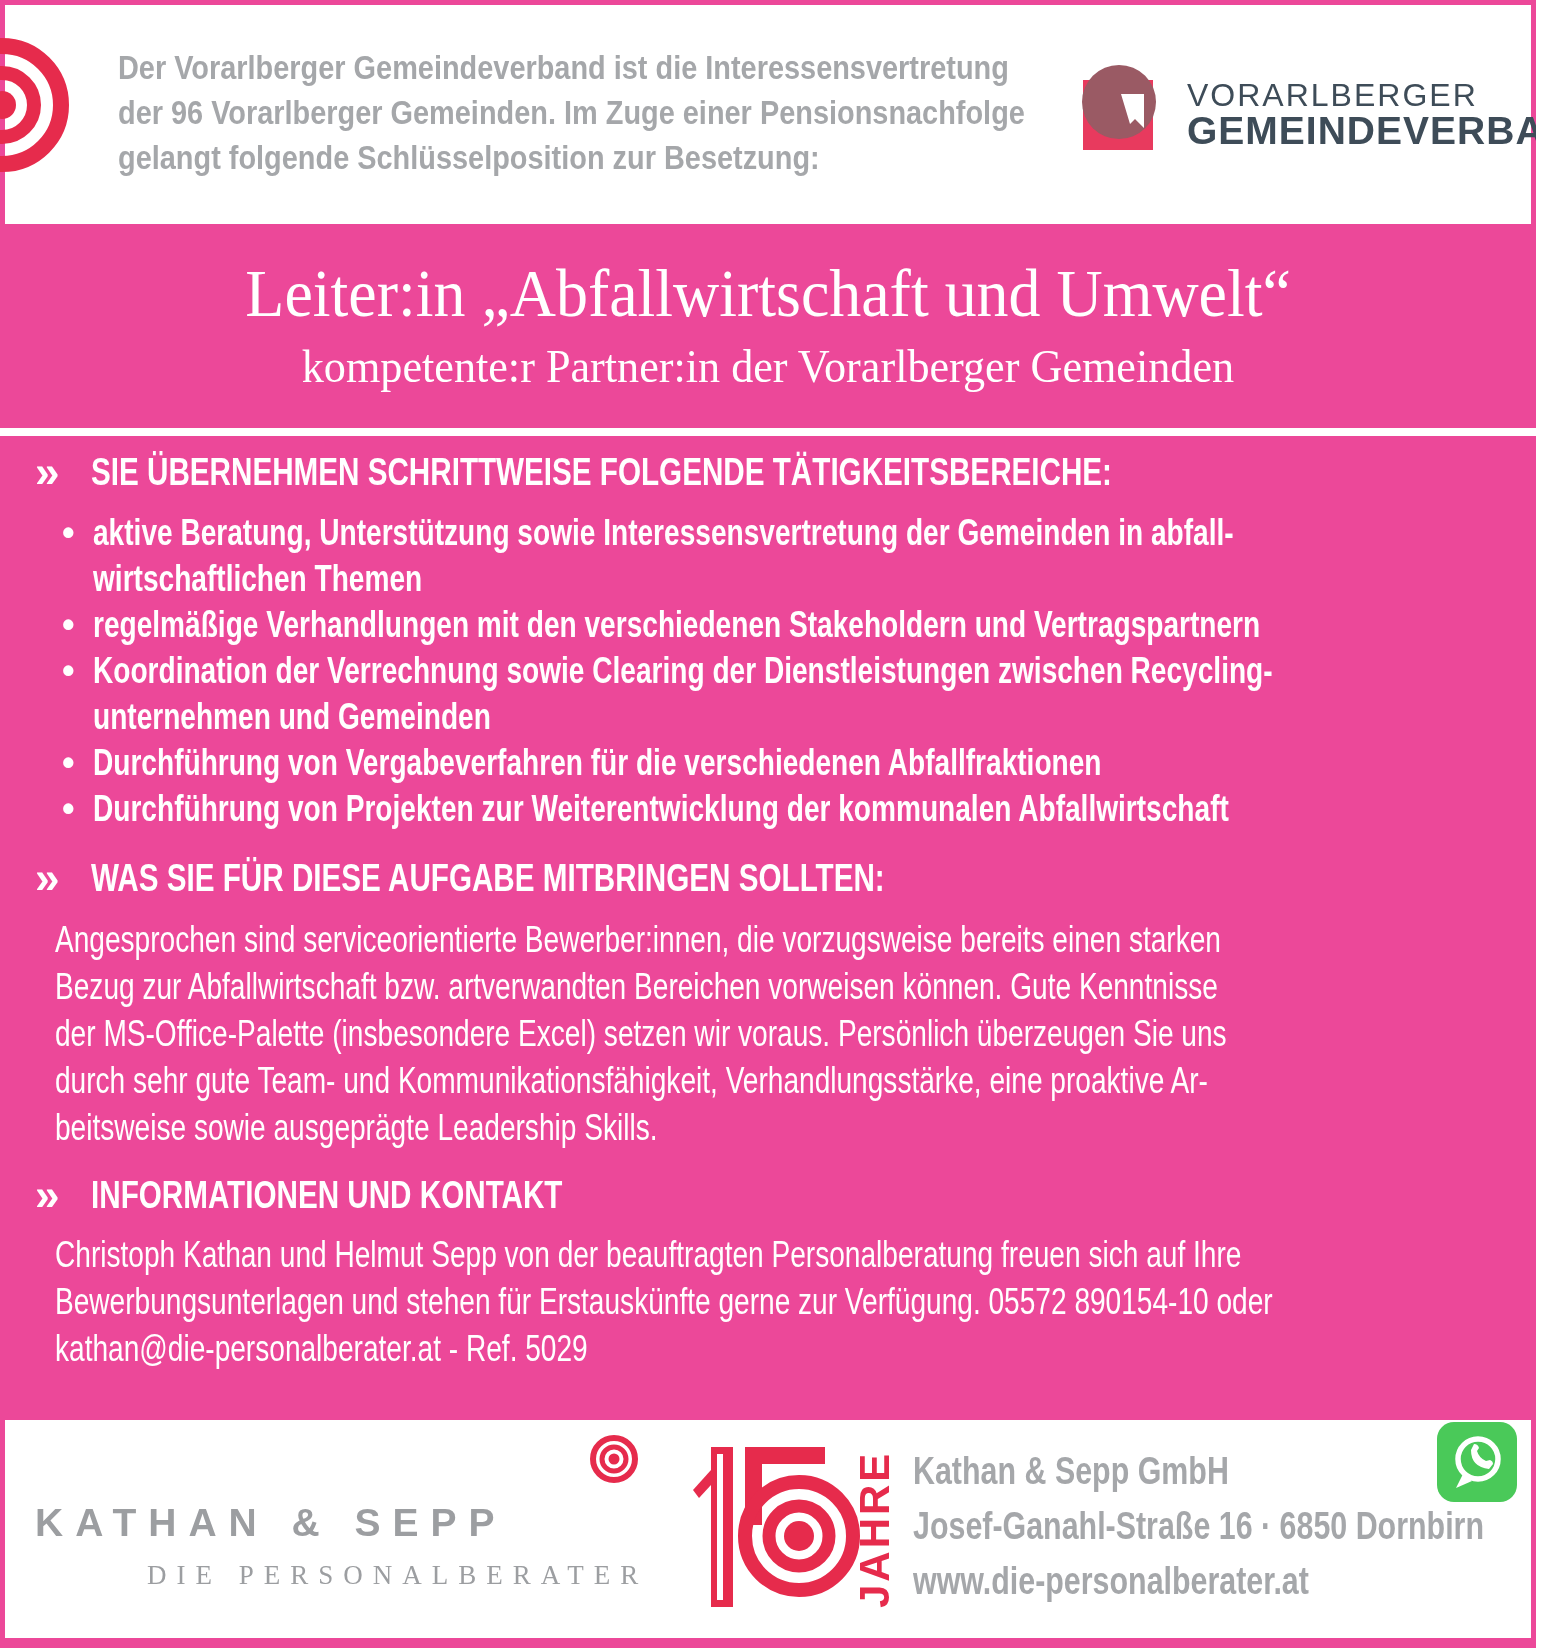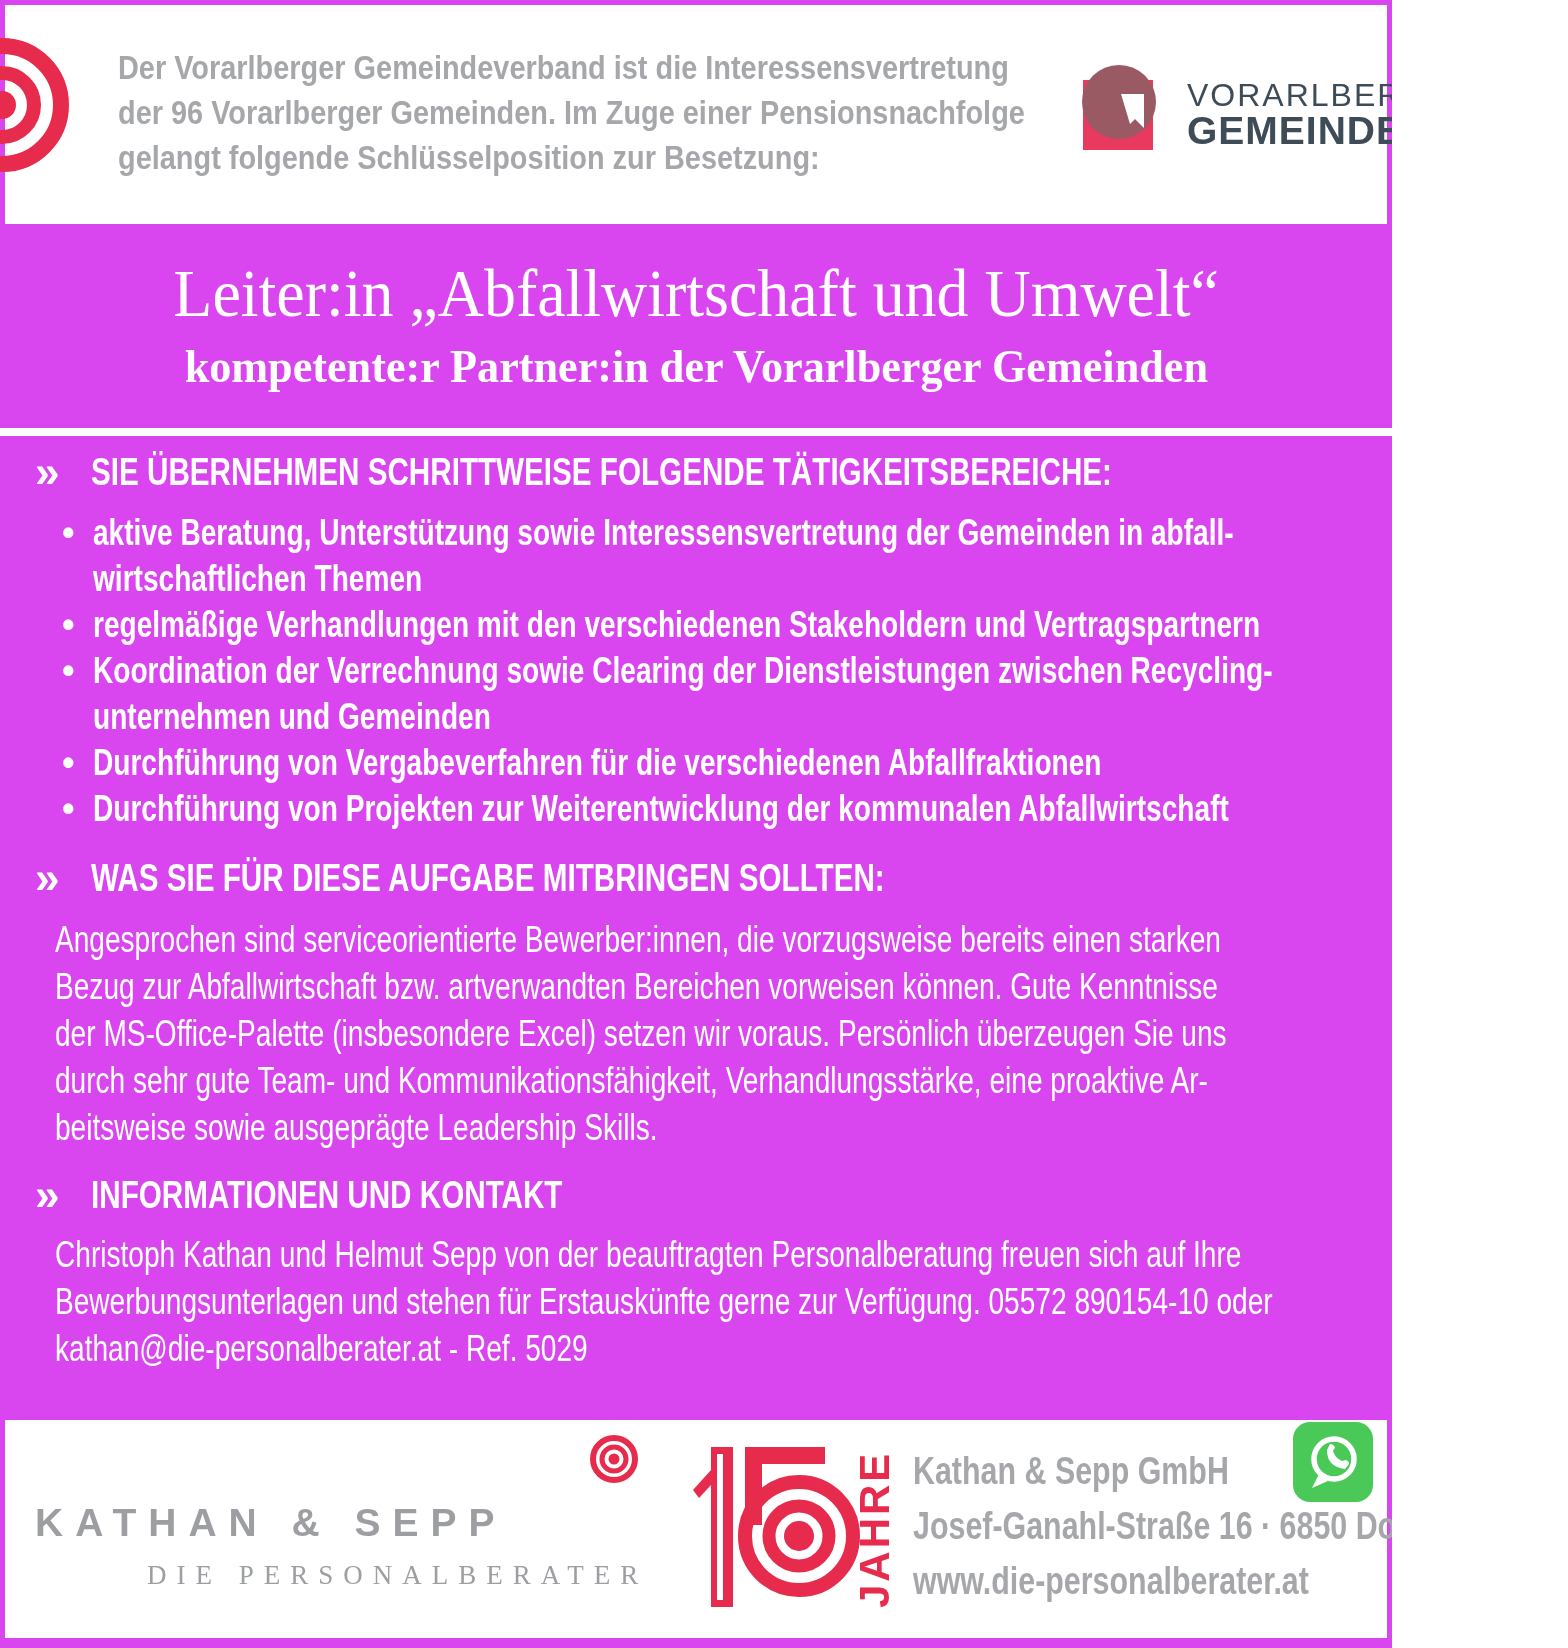--- a/index.html
+++ b/index.html
@@ -1,35 +1,35 @@
 <!DOCTYPE html>
 <html><head>
 <meta charset="utf-8">
 <style>
   html,body { margin:0; padding:0; background:#ffffff; }
   .poster {
-    position:relative; width:1392px; height:1648px;
-    background:#d946ef; overflow:hidden;
+    position:relative; width:1536px; height:1648px;
+    background:#ec4899; overflow:hidden;
     font-family:"Liberation Sans", sans-serif;
   }
   
   .band-header { position:absolute; left:5px; right:5px; top:5px; height:219px; background:#ffffff; }
   .left-target { position:absolute; left:-2px; top:32px; z-index:3; }
   .intro { position:absolute; left:113px; top:40px; font-size:34px; font-weight:bold;
            color:#a5a7aa; line-height:45px; }
   .intro .cxi { transform:scaleX(0.85); transform-origin:0 50%; white-space:nowrap; }
   .vgv { position:absolute; left:1076px; top:60px; display:flex; }
   .vgv-text { margin-left:28px; padding-top:12px; color:#3e4c58; line-height:36px; }
   .vgv-l1 { font-size:32px; font-weight:400; letter-spacing:2px; }
   .vgv-l2 { font-size:39px; font-weight:bold; letter-spacing:1px; }
   
   .title-block { position:absolute; top:224px; left:0; right:0; height:203px; text-align:center;
                  color:#ffffff; font-family:"Liberation Serif", serif;border-radius:26px; }
   .title-main { margin-top:32px; font-size:68px; line-height:74px; font-weight:400; }
-  .title-sub  { margin-top:10px; font-size:47px; line-height:52px; font-weight:700; }
+  .title-sub  { margin-top:10px; font-size:47px; line-height:52px; font-weight:400; }
   .tline { display:inline-block; transform:scaleX(0.94); white-space:nowrap; }
   .divider { position:absolute; top:428px; left:0; right:0; height:8px; background:#ffffff; }
   
   .body-copy { position:absolute; top:438px; left:5px; right:5px; height:982px;
                color:#ffffff; padding:10px 40px 0 30px; box-sizing:border-box; }
   .cx  { transform:scaleX(0.78); transform-origin:0 50%; white-space:nowrap; }
   .sec-head { display:flex; align-items:flex-start; font-weight:bold; font-size:38px; line-height:48px; }
   .sec-head .marker { width:56px; font-size:44px; letter-spacing:-3px; flex:0 0 56px; }
   .sec-head .htext  { display:inline-block; }
   .bullets { margin:14px 0 0 0; padding:0; list-style:none;

